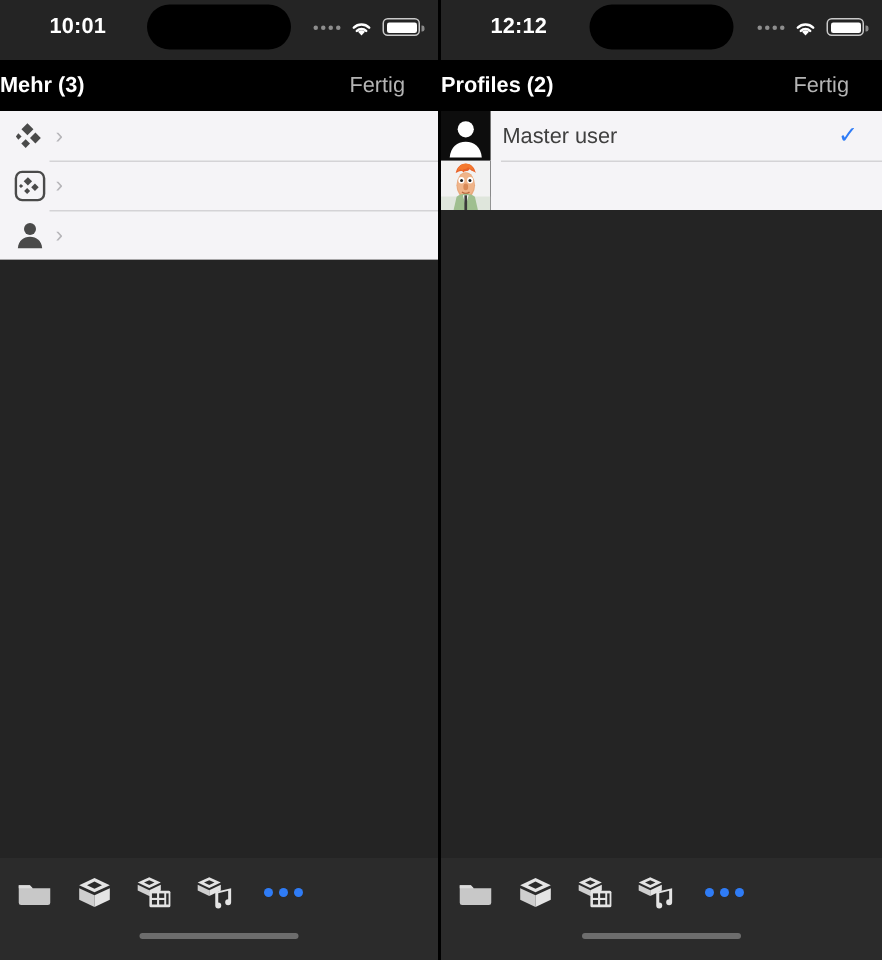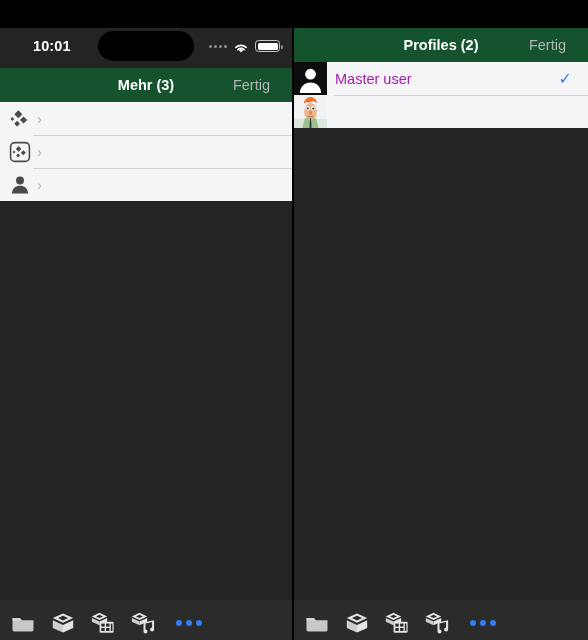--- a/index.html
+++ b/index.html
@@ -13,21 +13,20 @@
     overflow: hidden;
     font-family: "Liberation Sans", sans-serif;
     -webkit-font-smoothing: antialiased;
   }
   .stage {
     position: relative;
     width: 588px;
     height: 476px;
     display: flex;
     background: #000;
-    margin-top: 28px;
   }
   .phone {
     position: relative;
     width: 294px;
     height: 640px;
     background: #242424;
     overflow: hidden;
     display: flex;
     flex-direction: column;
   }
@@ -99,24 +98,23 @@
     height: 100%;
     background: #ffffff;
     border-radius: 1.5px;
   }
 
   
   .navbar {
     position: relative;
     height: 34px;
     flex: 0 0 34px;
-    background: #14532d;
-    display: flex;
-    align-items: center;
-    justify-content: center;
+    background: #000000;
+    display: flex;
+    align-items: center;
   }
   .nav-title {
     font-size: 14.5px;
     font-weight: bold;
     color: #ffffff;
   }
   .nav-done {
     position: absolute;
     right: 22px;
     top: 50%;
@@ -189,21 +187,21 @@
     width: 33px;
     height: 33px;
     flex: 0 0 33px;
     overflow: hidden;
     position: relative;
     background: #000;
   }
   .avatar.blank { background: #0d0d0d; }
   .prow .plabel {
     font-size: 14.5px;
-    color: #a21caf;
+    color: #404040;
     margin-left: 8px;
     flex: 1 1 auto;
     white-space: nowrap;
   }
   .check {
     margin-right: 16px;
     color: #2f7cf6;
     font-size: 16px;
     line-height: 1;
   }
@@ -372,20 +370,42 @@
         </span>
     </div>
 
     <div class="homebar-wrap">
       <div class="homebar"></div>
     </div>
   </div>
 
   <div class="phone right">
 
+    <div class="statusbar">
+      <div class="status-time">12:12</div>
+      <div class="notch"></div>
+      <div class="status-right">
+        <span class="sig-dots">
+            <i></i>
+            <i></i>
+            <i></i>
+            <i></i>
+          </span>
+        <span class="wifi">
+          <svg width="16" height="12" viewBox="0 0 16 12">
+            <path d="M8 10.6 L5.7 8.1 A3.3 3.3 0 0 1 10.3 8.1 Z" fill="#ffffff"></path>
+            <path d="M2.9 5.4 A7.4 7.4 0 0 1 13.1 5.4" stroke="#ffffff" stroke-width="1.7" fill="none" stroke-linecap="round"></path>
+            <path d="M4.9 7.6 A4.6 4.6 0 0 1 11.1 7.6" stroke="#ffffff" stroke-width="1.7" fill="none" stroke-linecap="round"></path>
+          </svg>
+        </span>
+        <span class="batt">
+            <i></i>
+          </span>
+      </div>
+    </div>
 
     <div class="navbar">
       <span class="nav-title">Profiles (2)</span>
       <span class="nav-done">Fertig</span>
     </div>
 
     <div class="list">
 
       <div class="prow">
         <span class="avatar blank">

